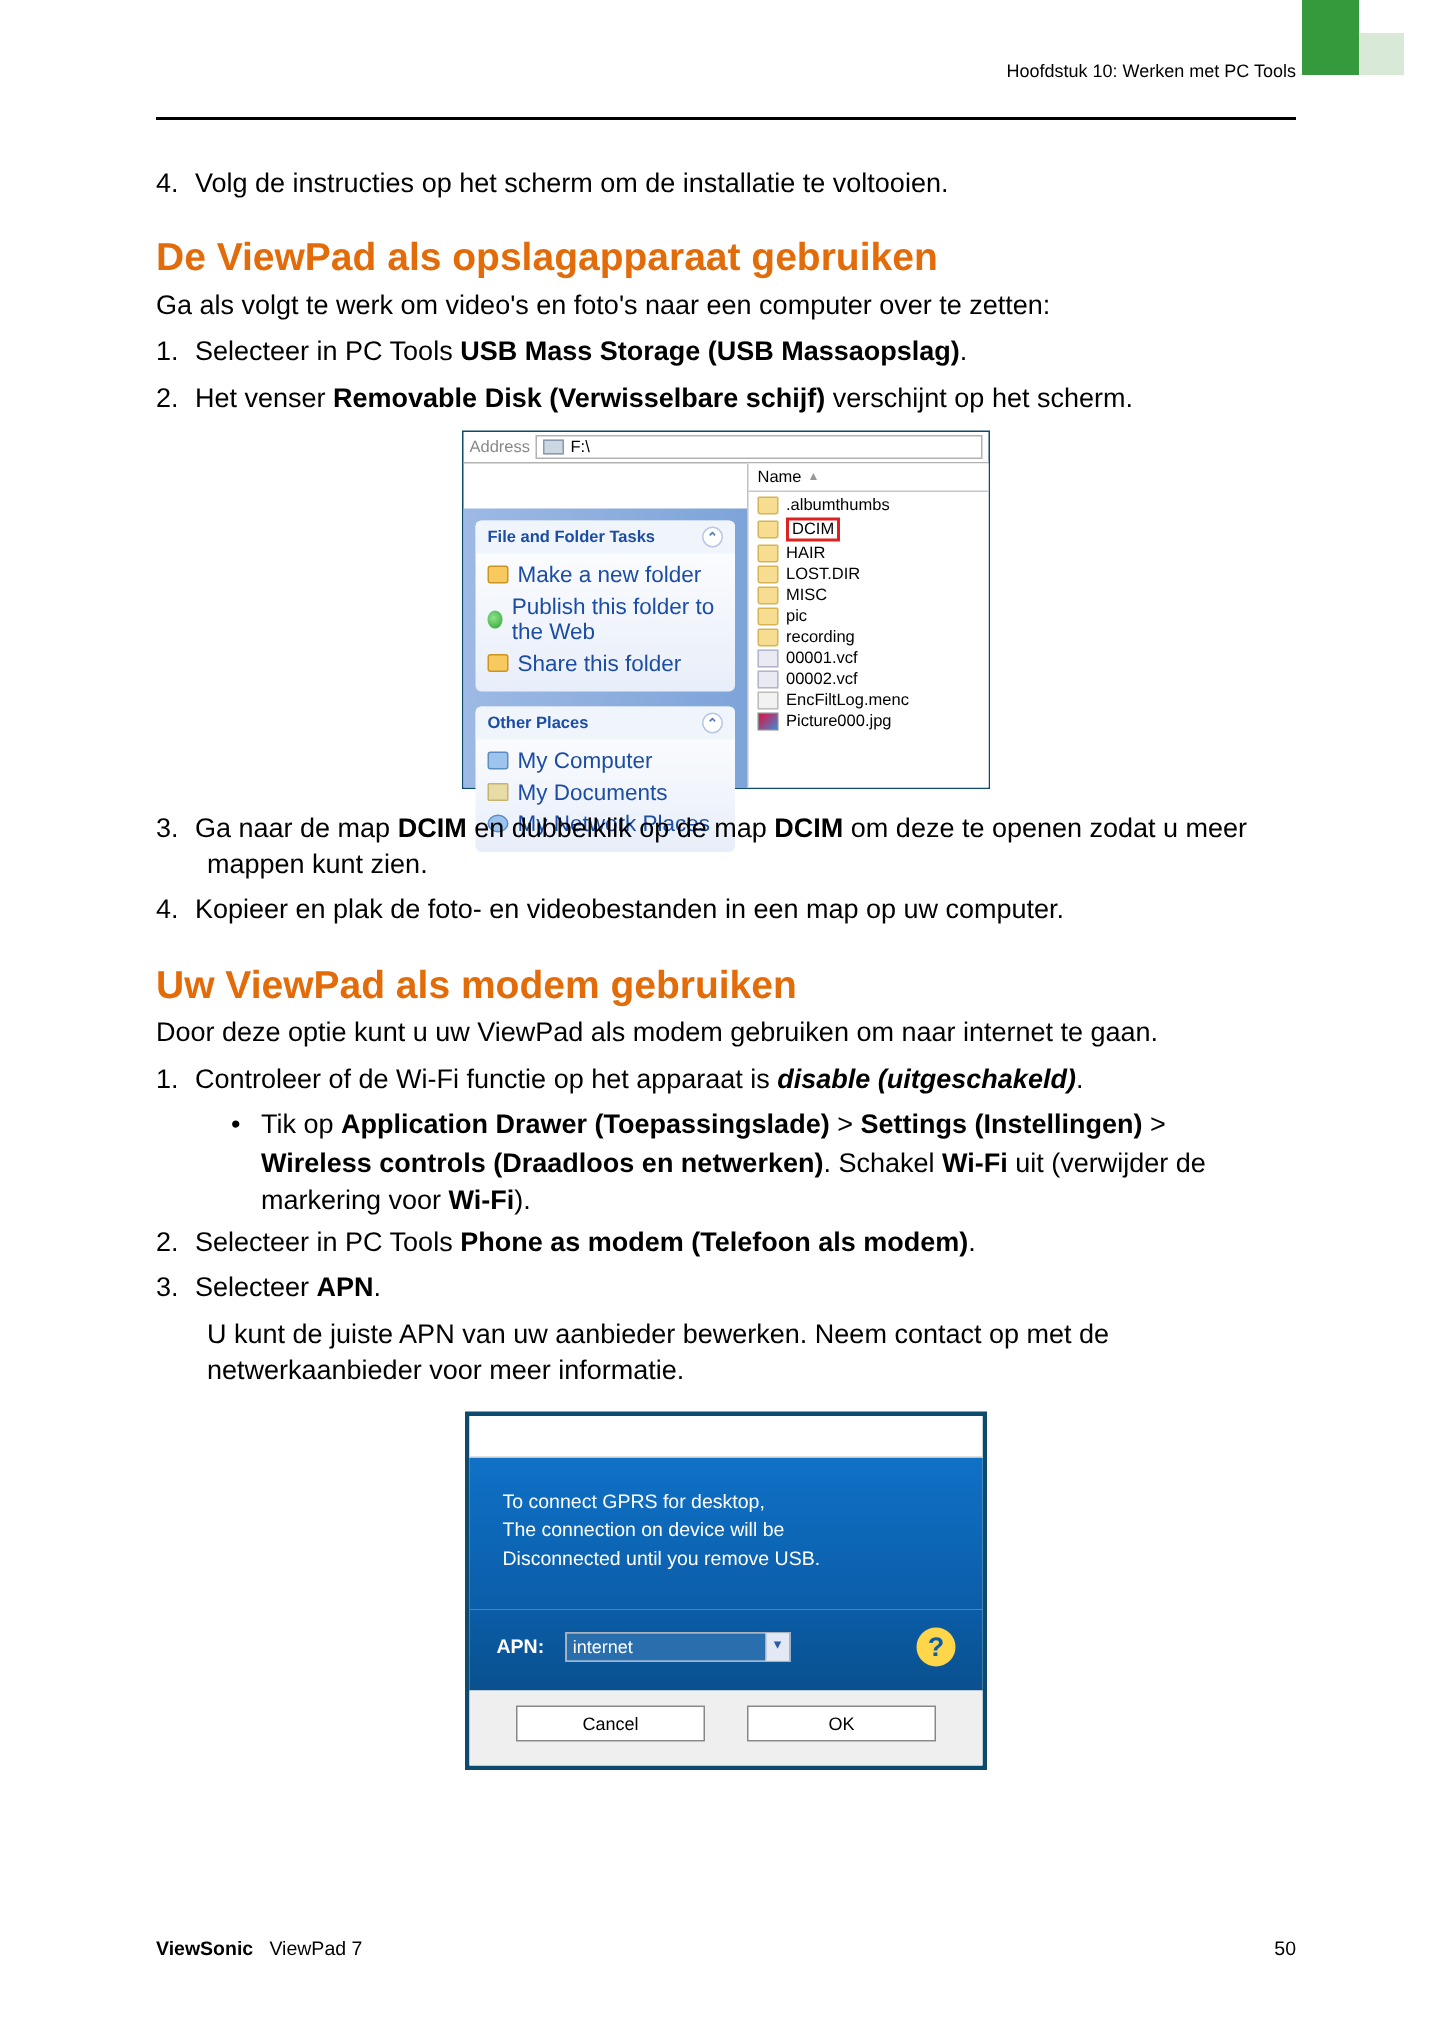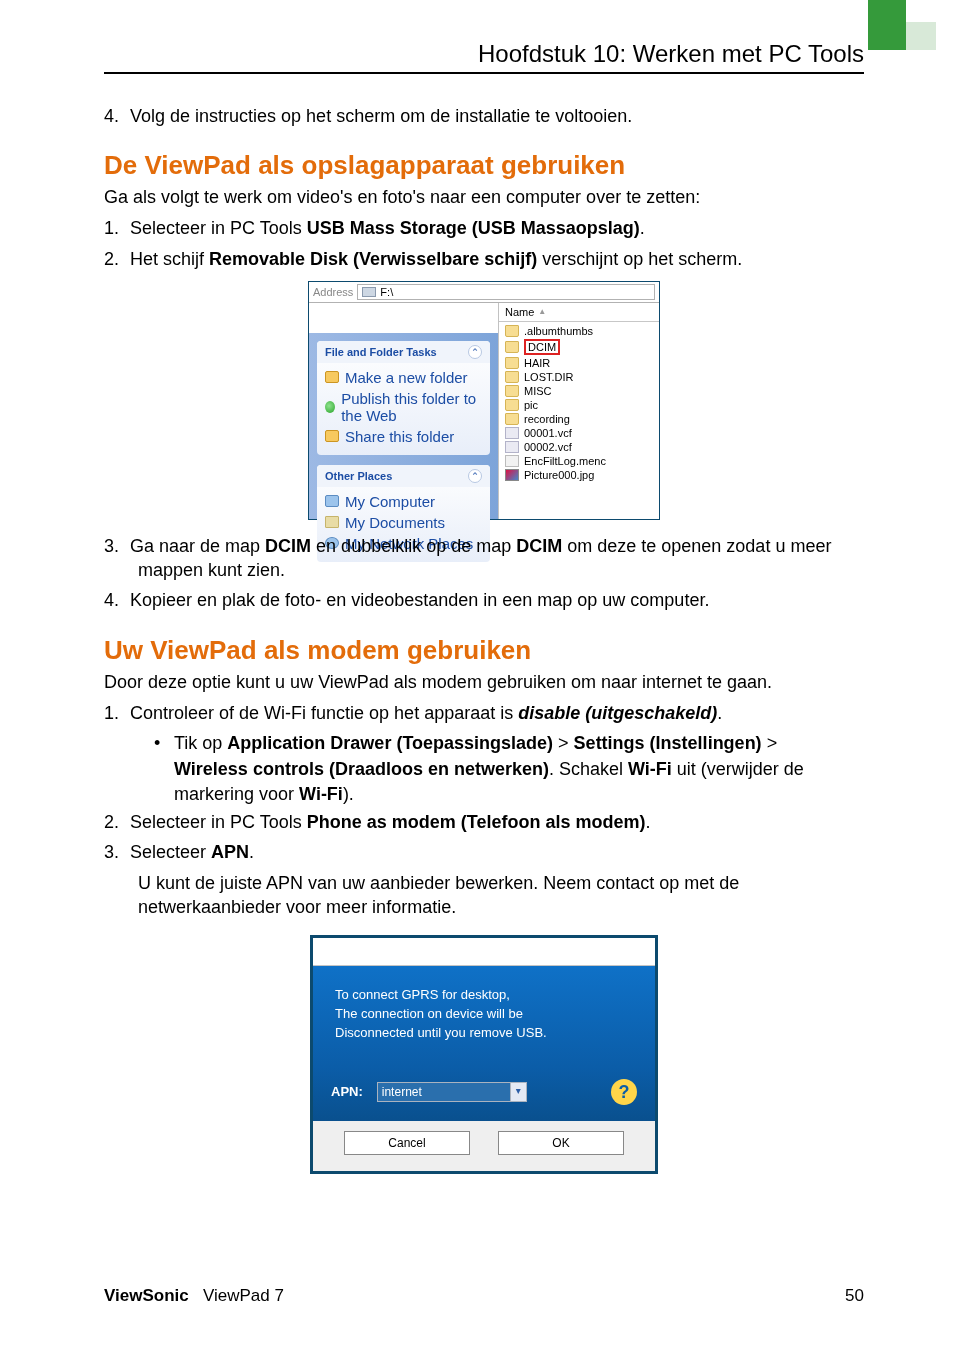--- a/index.html
+++ b/index.html
@@ -28,22 +28,22 @@
     width: 40px;
     height: 28px;
     background: #d8e9d8;
     z-index: -1;
   }
   .page {
     padding: 40px 90px 40px 104px;
   }
   .header {
     text-align: right;
-    font-size: 24px;
-    margin-bottom: 4px;
+    font-size: 12px;
+    margin-bottom: 24px;
   }
   .hr-top {
     border: none;
     border-top: 2px solid #000;
     margin: 0 0 30px 0;
   }
   .list-item {
     font-size: 18px;
     line-height: 1.35;
     margin: 4px 0 6px 0;
@@ -275,21 +275,21 @@
     font-size: 12px;
   }
 
   .footer {
     position: absolute;
     bottom: 44px;
     left: 104px;
     right: 90px;
     display: flex;
     justify-content: space-between;
-    font-size: 17px;
+    font-size: 13px;
   }
   .footer .brand { font-weight: bold; }
 </style>
 </head>
 <body>
 
 <div class="corner-fade"></div>
 <div class="corner-block"></div>
 
 <div class="page">
@@ -300,21 +300,21 @@
     <span class="num">4.</span><span>Volg de instructies op het scherm om de installatie te voltooien.</span>
   </p>
 
   <h2 class="sec">De ViewPad als opslagapparaat gebruiken</h2>
   <p class="plain">Ga als volgt te werk om video's en foto's naar een computer over te zetten:</p>
 
   <p class="list-item">
     <span class="num">1.</span><span>Selecteer in PC Tools </span><b>USB Mass Storage (USB Massaopslag)</b><span>.</span>
   </p>
   <p class="list-item">
-    <span class="num">2.</span><span>Het schijf </span><b>Removable Disk (Verwisselbare schijf)</b><span> verschijnt op het scherm.</span>
+    <span class="num">2.</span><span>Het venser </span><b>Removable Disk (Verwisselbare schijf)</b><span> verschijnt op het scherm.</span>
   </p>
 
   <div class="fig1">
     <div class="addr-row">
       <span>Address</span>
       <span class="drive">
         <span style="width:14px;height:10px;background:#cdd7e3;border:1px solid #8a99ad;display:inline-block;"></span>
         <span>F:\</span>
       </span>
     </div>

